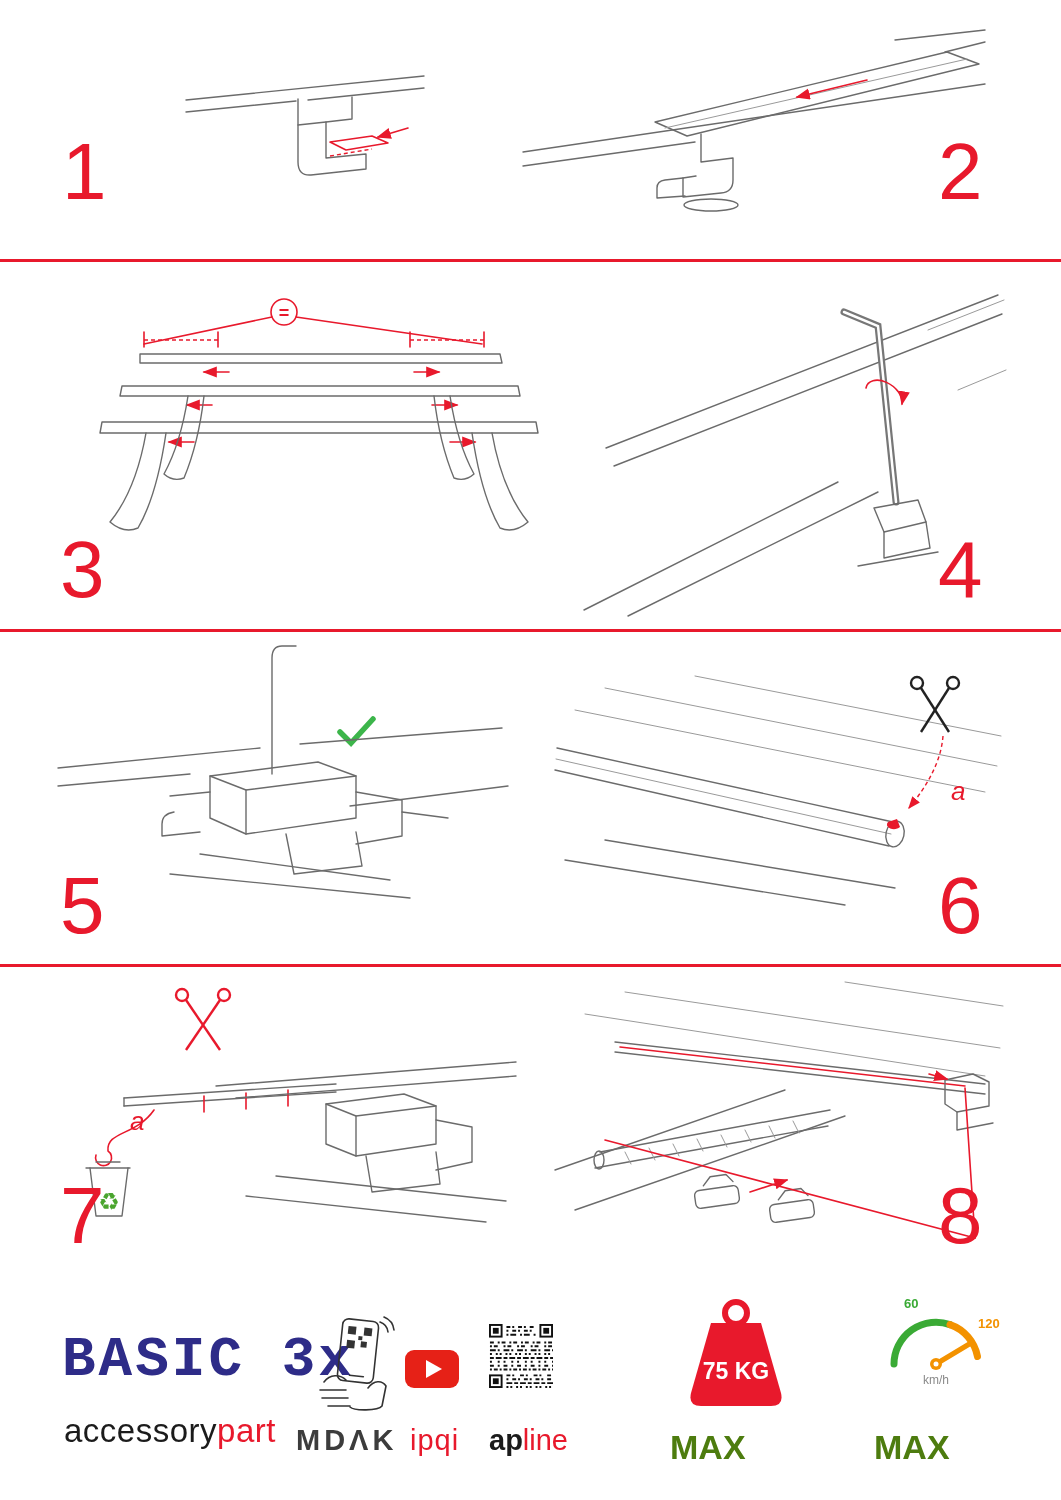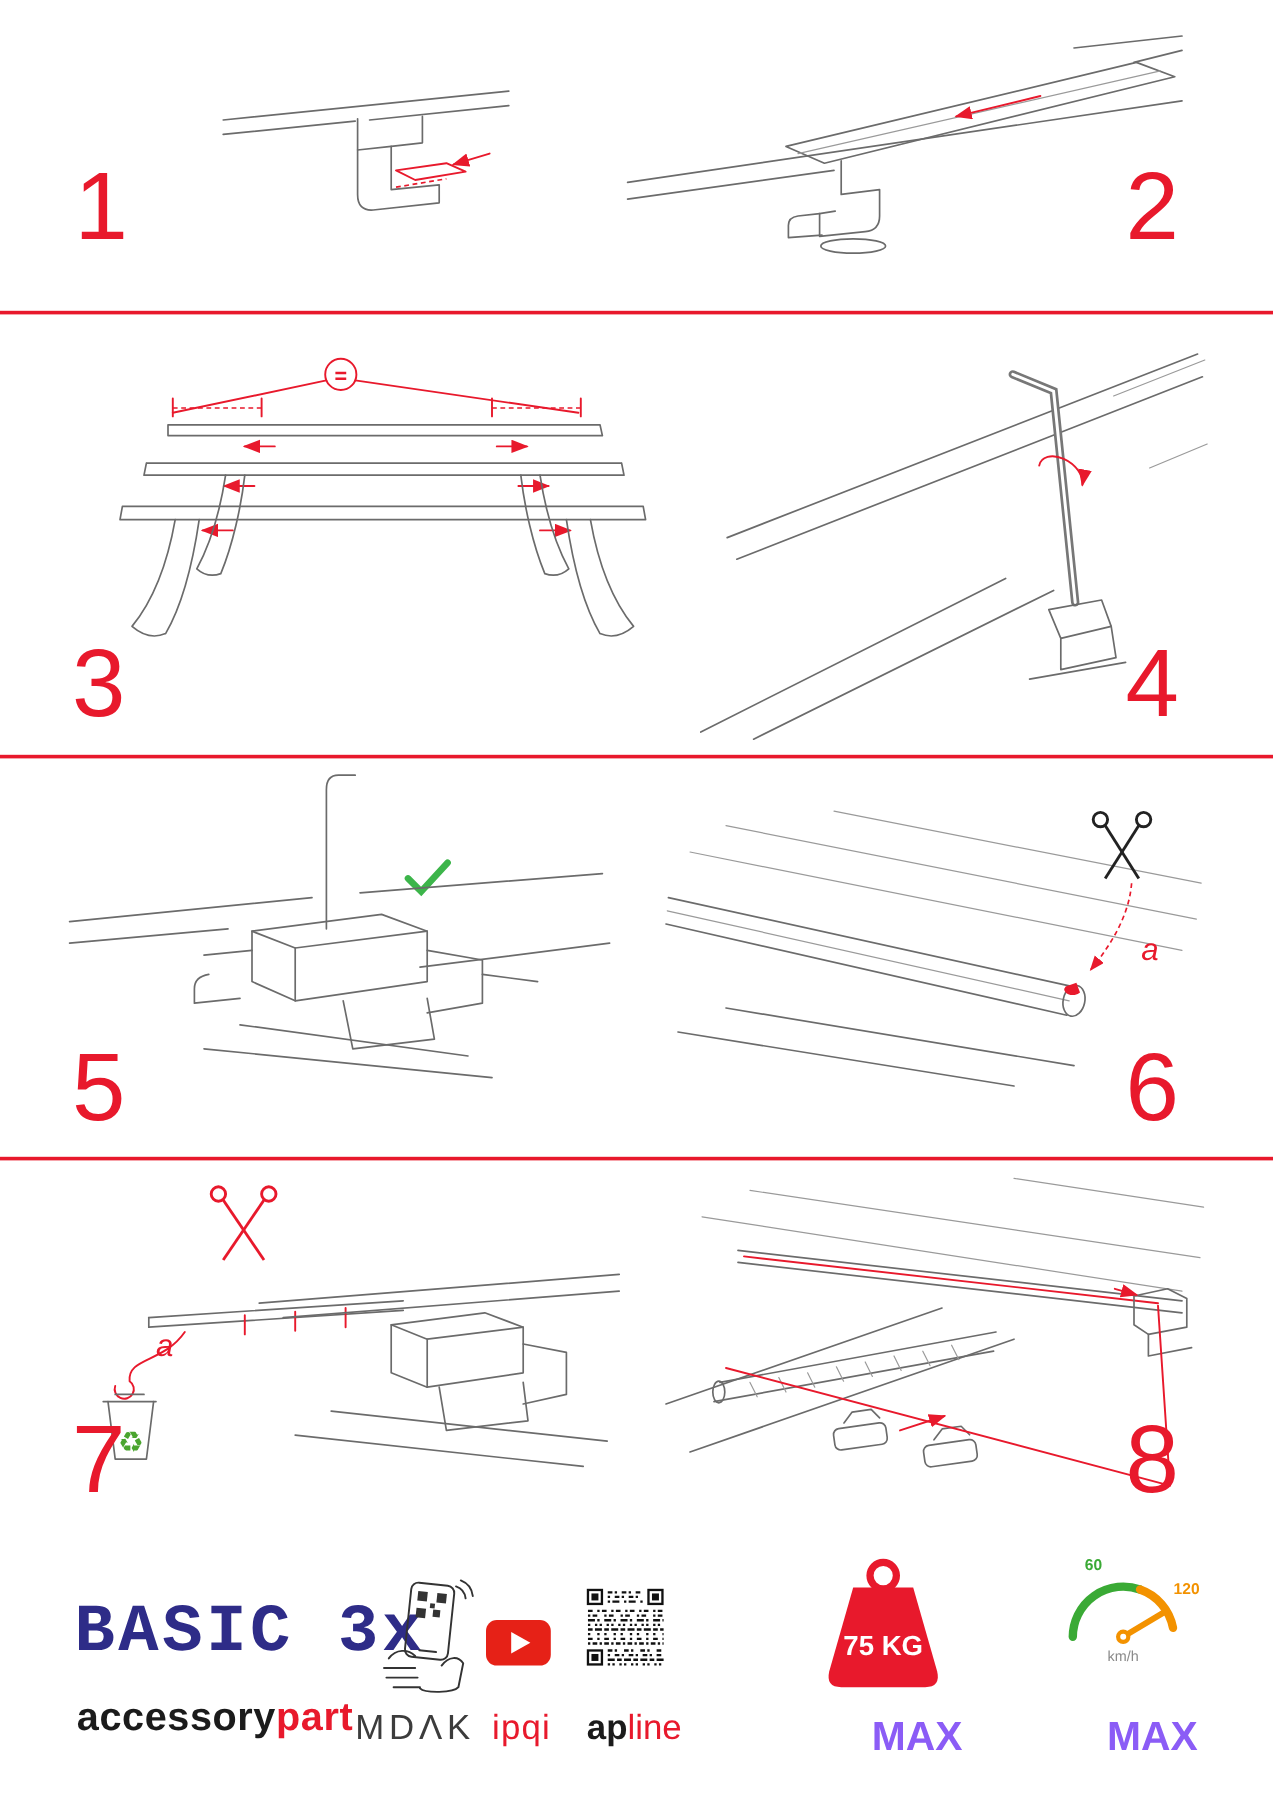--- a/index.html
+++ b/index.html
@@ -16,27 +16,27 @@
   .ln    { stroke:#6b6b6b; stroke-width:1.4; fill:none; stroke-linecap:round; stroke-linejoin:round; }
   .lnthin{ stroke:#9a9a9a; stroke-width:1;   fill:none; stroke-linecap:round; }
   .red   { stroke:#e8192c; stroke-width:1.6; fill:none; stroke-linecap:round; stroke-linejoin:round; }
   .redfill { fill:#e8192c; stroke:none; }
   .reddash { stroke:#e8192c; stroke-width:1.4; fill:none; stroke-dasharray:4 3; }
   .redtxt { fill:#e8192c; font-size:26px; font-style:italic; font-family:"Liberation Sans", sans-serif; }
   .product {
     position:absolute; color:#2e2c88; font-weight:bold; font-size:56px;
     letter-spacing:3px; font-family:Liberation Mono, monospace;
   }
-  .brandline { position:absolute; font-size:33px; font-weight:bold; color:#1b1b1b; letter-spacing:0.5px; }
+  .brandline { position:absolute; font-size:33px; font-weight:normal; color:#1b1b1b; letter-spacing:0.5px; }
   .brandline .red-part { color:#e8192c; }
-  .partner { position:absolute; font-size:29px; color:#3c3c3c; letter-spacing:4px; font-weight:normal; }
+  .partner { position:absolute; font-size:29px; color:#3c3c3c; letter-spacing:4px; font-weight:bold; }
   .ipqi { position:absolute; font-size:29px; color:#e8192c; letter-spacing:1px; }
   .apline { position:absolute; font-size:29px; font-weight:bold; color:#1b1b1b; }
   .apline .red-part { color:#e8192c; font-weight:400; }
-  .max-label { position:absolute; font-size:34px; font-weight:bold; color:#8b5cf6; text-align:right; }
+  .max-label { position:absolute; font-size:34px; font-weight:bold; color:#4d7c0f; text-align:left; }
 </style>
 </head>
 <body>
 
 <div class="page">
 
   <svg width="0" height="0">
     <defs>
       <marker id="ra" markerWidth="9" markerHeight="8" refX="8" refY="3.5" orient="auto">
         <path d="M0,0 L9,3.5 L0,7 Z" fill="#e8192c"></path>

